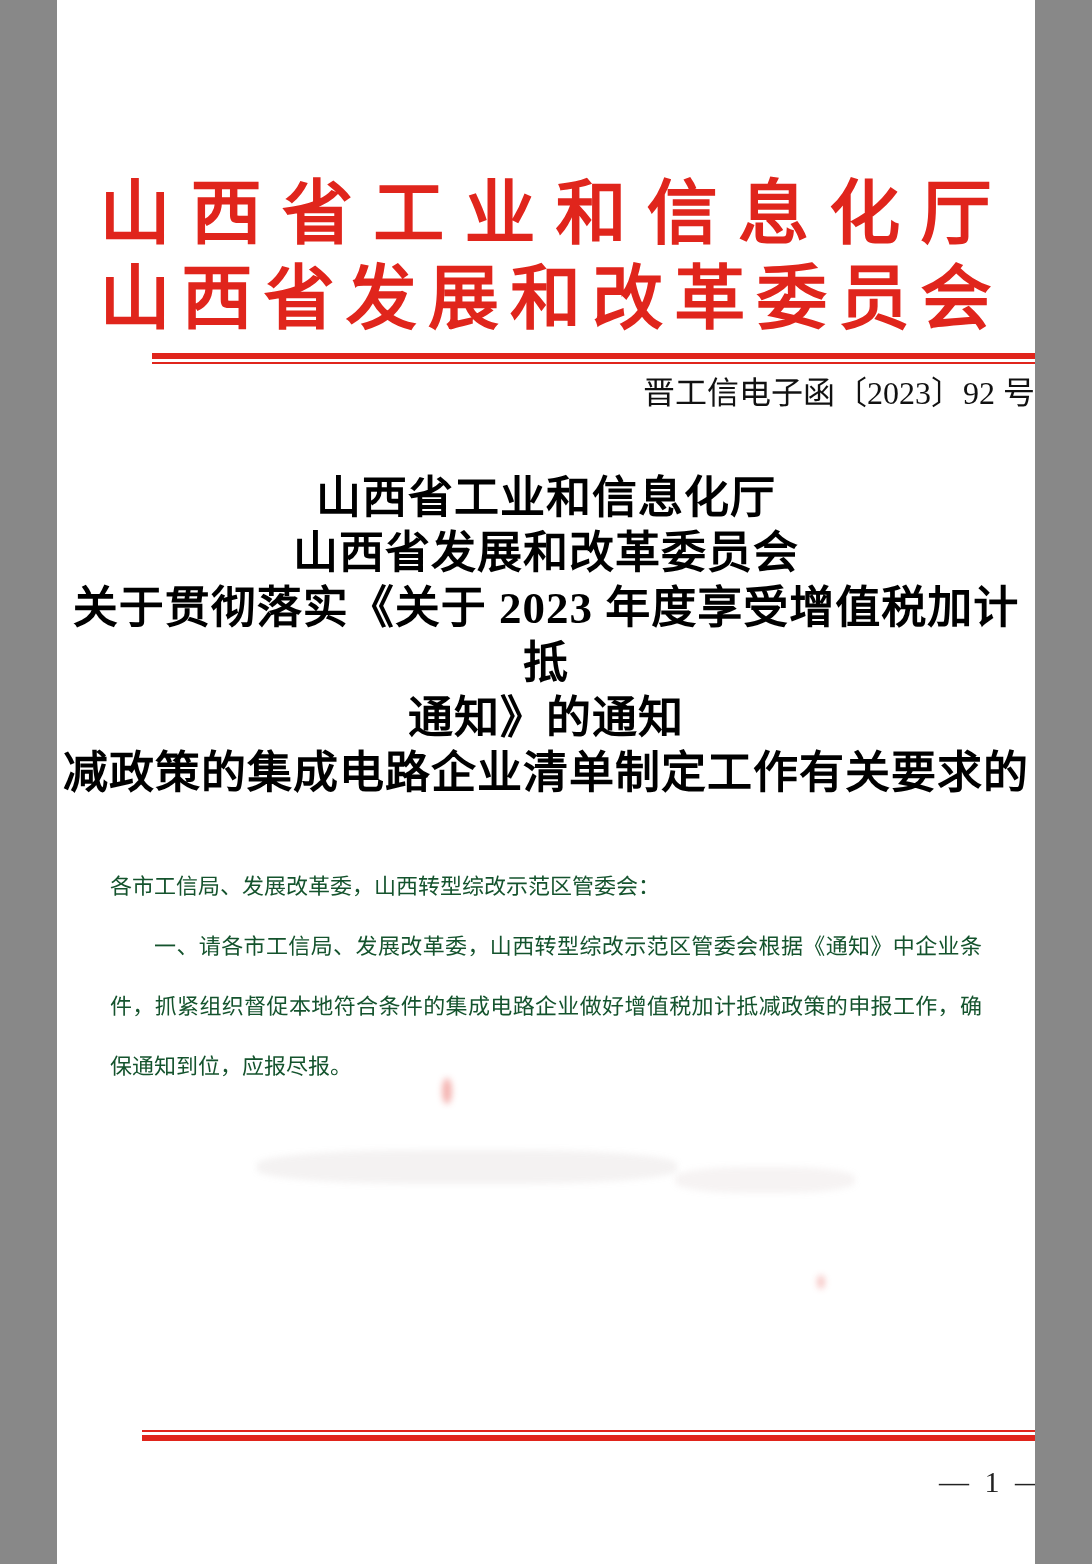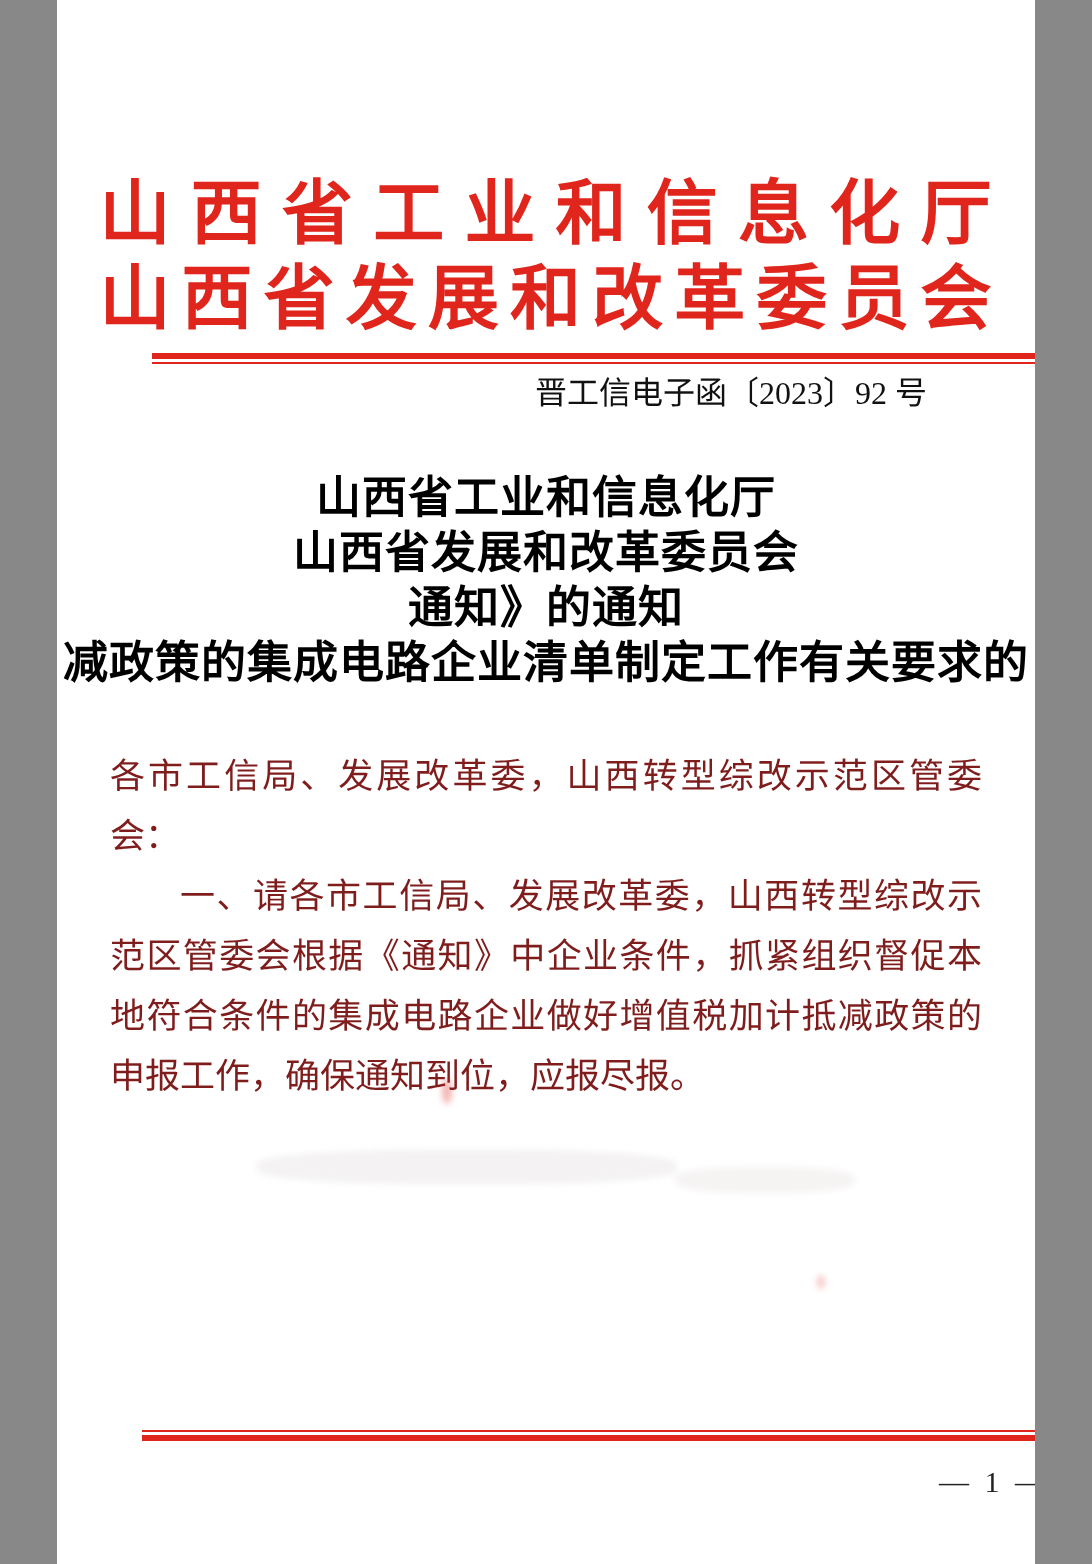--- a/index.html
+++ b/index.html
@@ -39,21 +39,20 @@
   .rule-top {
     width: 905px;
     margin: 11px 0 0 95px;
   }
   .rule-top .thick { height: 6px; background: #e0251c; }
   .rule-top .thin  { height: 2px; background: #e0251c; margin-top: 3px; }
 
   
   .doc-number {
     margin-top: 7px;
-    padding-right: 108px;
     text-align: right;
     font-size: 32px;
     line-height: 44px;
     color: #111;
   }
 
   
   .title-block {
     margin-top: 56px;
     text-align: center;
@@ -63,24 +62,24 @@
   .title-line {
     font-size: 45px;
     line-height: 55px;
     letter-spacing: 1px;
   }
 
   
   .body-text {
     width: 872px;
     margin: 56px auto 0 auto;
-    font-size: 35px;
+    font-size: 22px;
     line-height: 60px;
     text-align: justify;
-    color: #7f1d1d;
+    color: #14532d;
   }
   .salutation { text-indent: 0; }
   .paragraph  { text-indent: 2em; }
 
   
   .footer { position: absolute; left: 0; top: 1430px; width: 1092px; }
   .rule-bottom { width: 925px; margin-left: 85px; }
   .rule-bottom .thin  { height: 2px; background: #e0251c; }
   .rule-bottom .thick { height: 6px; background: #e0251c; margin-top: 3px; }
   .page-number {
@@ -117,20 +116,21 @@
   <div class="rule-top">
     <div class="thick"></div>
     <div class="thin"></div>
   </div>
 
   <div class="doc-number">晋工信电子函〔2023〕92 号</div>
 
   <div class="title-block">
     <div class="title-line">山西省工业和信息化厅</div>
     <div class="title-line">山西省发展和改革委员会</div>
+    <div class="title-line">关于贯彻落实《关于 2023 年度享受增值税加计抵</div>
     <div class="title-line">通知》的通知</div>
     <div class="title-line">减政策的集成电路企业清单制定工作有关要求的</div>
   </div>
 
   <div class="body-text">
     <div class="salutation">各市工信局、发展改革委，山西转型综改示范区管委会：</div>
     <div class="paragraph">一、请各市工信局、发展改革委，山西转型综改示范区管委会根据《通知》中企业条件，抓紧组织督促本地符合条件的集成电路企业做好增值税加计抵减政策的申报工作，确保通知到位，应报尽报。</div>
   </div>
 
   <div class="artifact a1"></div>

